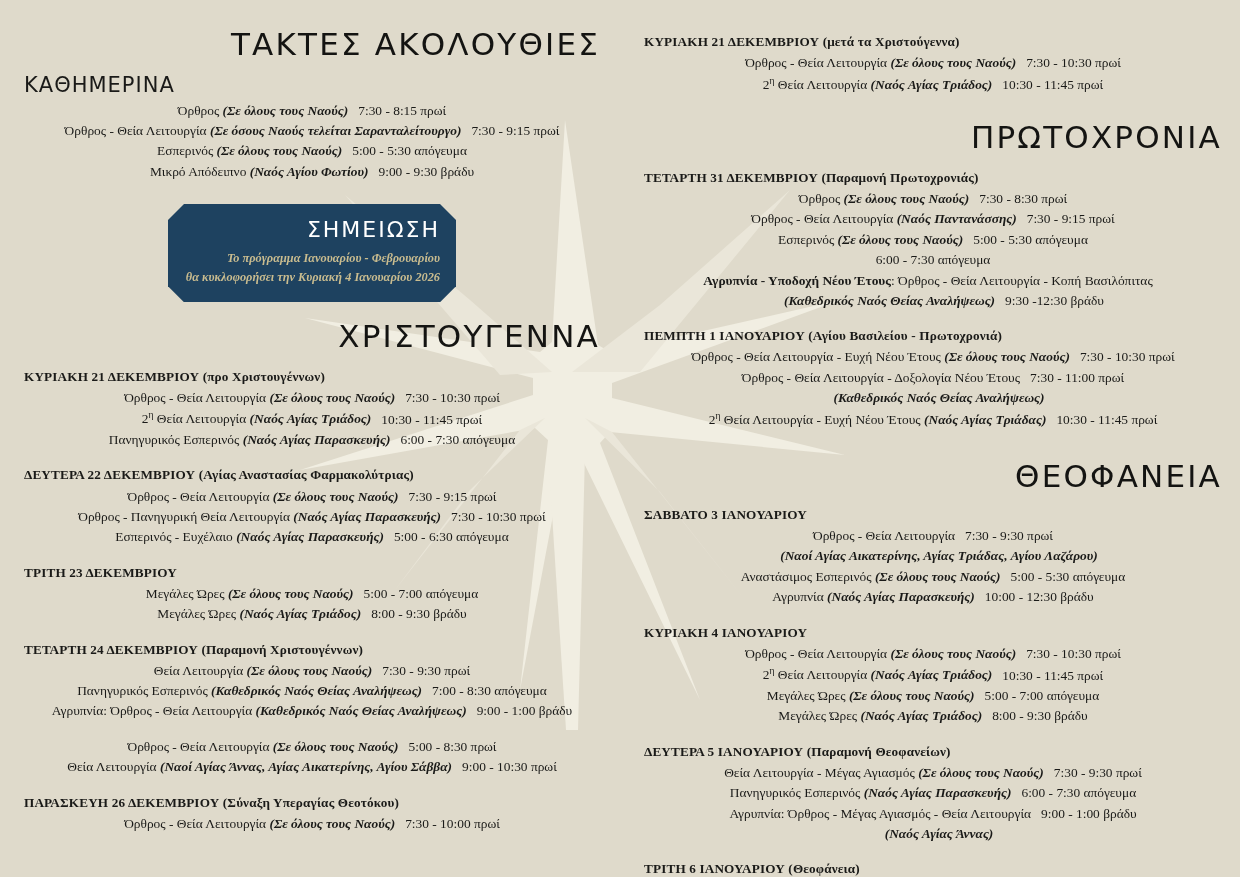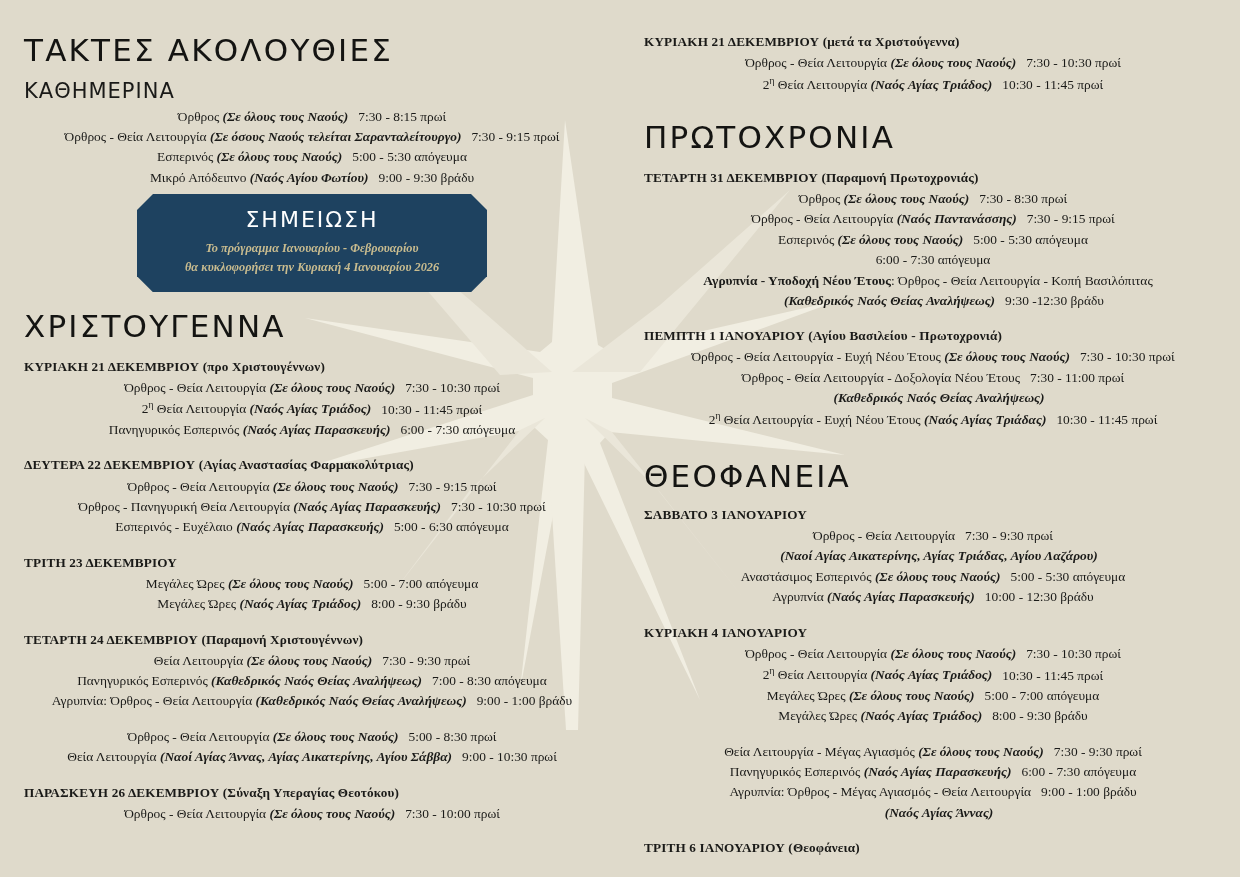--- a/index.html
+++ b/index.html
@@ -44,22 +44,22 @@
   #col-left  { width: 622px; padding: 28px 22px 0 24px; }
   #col-right { width: 618px; padding: 32px 18px 0 22px; }
 
   
   .section-title {
     font-family: "DejaVu Sans", sans-serif;
     font-weight: 400;
     font-size: 31px;
     letter-spacing: 2.2px;
     color: #141412;
-    text-align: left;
-    margin: 6px 0 12px 0;
+    text-align: right;
+    margin: 0 0 12px 0;
     line-height: 1.05;
   }
   #title-xristougenna { margin-top: 18px; margin-bottom: 14px; }
   #title-protoxronia  { margin-top: 26px; margin-bottom: 14px; }
   #title-theofaneia   { margin-top: 30px; margin-bottom: 12px; }
 
   
   .daygroup { margin-bottom: 15px; }
   .day-header {
     font-weight: bold;
@@ -90,25 +90,25 @@
   
   #kathimerina-heading {
     font-family: "DejaVu Sans", sans-serif;
     font-size: 21px;
     letter-spacing: 1px;
     margin: 4px 0 4px 0;
   }
 
   
   #note-box {
-    margin: 6px auto 0 auto;
-    width: 350px;
+    margin: 22px auto 0 auto;
+    width: 288px;
     background: #1e4260;
     color: #ffffff;
-    text-align: center;
+    text-align: right;
     padding: 13px 16px 15px 16px;
     box-sizing: border-box;
     -webkit-clip-path: polygon(16px 0, calc(100% - 16px) 0, 100% 16px, 100% calc(100% - 16px), calc(100% - 16px) 100%, 16px 100%, 0 calc(100% - 16px), 0 16px);
     clip-path: polygon(16px 0, calc(100% - 16px) 0, 100% 16px, 100% calc(100% - 16px), calc(100% - 16px) 100%, 16px 100%, 0 calc(100% - 16px), 0 16px);
   }
   #note-title {
     font-family: "DejaVu Sans", sans-serif;
     font-size: 22px;
     letter-spacing: 2px;
     margin: 0 0 7px 0;
@@ -353,20 +353,21 @@
           <div class="srow">
             <span class="sname">Μεγάλες Ώρες <i>(Σε όλους τους Ναούς)</i></span>
             <span class="stime">5:00 - 7:00 απόγευμα</span>
           </div>
           <div class="srow">
             <span class="sname">Μεγάλες Ώρες <i>(Ναός Αγίας Τριάδος)</i></span>
             <span class="stime">8:00 - 9:30 βράδυ</span>
           </div>
         </div>
         <div class="daygroup">
+          <div class="day-header">ΔΕΥΤΕΡΑ 5 ΙΑΝΟΥΑΡΙΟΥ (Παραμονή Θεοφανείων)</div>
           <div class="srow">
             <span class="sname">Θεία Λειτουργία - Μέγας Αγιασμός <i>(Σε όλους τους Ναούς)</i></span>
             <span class="stime">7:30 - 9:30 πρωί</span>
           </div>
           <div class="srow">
             <span class="sname">Πανηγυρικός Εσπερινός <i>(Ναός Αγίας Παρασκευής)</i></span>
             <span class="stime">6:00 - 7:30 απόγευμα</span>
           </div>
           <div class="srow">
             <span class="sname">Αγρυπνία: Όρθρος - Μέγας Αγιασμός - Θεία Λειτουργία</span>

